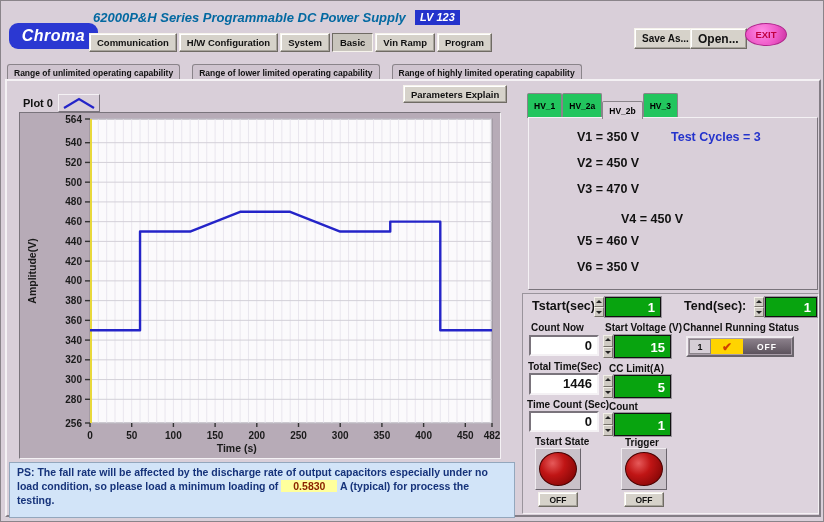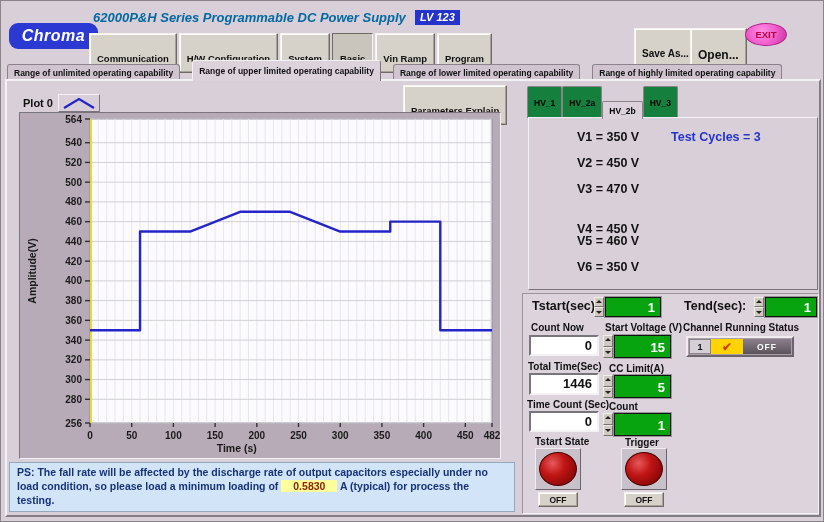--- a/index.html
+++ b/index.html
@@ -5,21 +5,21 @@
   html,body{margin:0;padding:0;background:#b0a8b0;}
   *{box-sizing:border-box;}
   #app{position:relative;width:824px;height:522px;background:#d9cfd9;
        font-family:"Liberation Sans",sans-serif;overflow:hidden;
        border:1px solid #8a848a;}
   .abs{position:absolute;}
   
   .btn{background:#d6d2ca;border:1px solid;border-color:#f6f3ec #6f6b64 #6f6b64 #f6f3ec;
        box-shadow:inset -1px -1px 0 #a7a39b, inset 1px 1px 0 #fff;
        font:bold 9.5px "Liberation Sans",sans-serif;color:#111;cursor:pointer;
-       padding:19px 7px;white-space:nowrap;text-align:right;}
+       padding:2px 7px;white-space:nowrap;text-align:right;}
   .btn.pressed{background:#c9c5bd;border-color:#6f6b64 #f6f3ec #f6f3ec #6f6b64;box-shadow:none;}
   
   .logo{left:8px;top:10px;width:89px;height:26px;background:#2b38d2;border-radius:9px;
         color:#fff;font:bold italic 16px "Liberation Sans",sans-serif;
         display:flex;align-items:center;justify-content:center;letter-spacing:.5px;margin-top:12px;}
   .title{left:92px;top:9px;font:bold italic 13px "Liberation Sans",sans-serif;color:#0369a1;white-space:nowrap;}
   .badge{left:414px;top:9px;background:#2433cc;color:#fff;
          font:bold italic 11px "Liberation Sans",sans-serif;padding:1px 5px 2px 5px;}
   .menu-bar{left:88px;top:32px;display:flex;gap:2px;}
   .menu-btn{height:19px;}
@@ -31,34 +31,34 @@
        padding:0 6px;height:16px;display:flex;align-items:center;cursor:pointer;white-space:nowrap;}
   .tab.active{background:#dcd2dc;height:21px;margin-bottom:-1px;z-index:3;position:relative;
        border-color:#f4f1f4 #7a747c transparent #f4f1f4;}
   .main-panel{left:4px;top:78px;width:816px;height:438px;background:#d9cfd9;
        border:2px solid;border-color:#f4f1f4 #837d85 #837d85 #f4f1f4;}
   
   .plot-legend-label{left:22px;top:96px;font:bold 11px "Liberation Sans",sans-serif;color:#111;}
   .legend-box{left:57px;top:93px;width:42px;height:18px;background:#d9cfd9;
        border:1px solid;border-color:#f4f1f4 #7a747c #7a747c #f4f1f4;
        display:flex;align-items:center;justify-content:center;}
-  .params-btn{left:402px;top:84px;height:27px;font-size:9.5px;}
+  .params-btn{left:402px;top:84px;height:18px;font-size:9.5px;}
   .plot-panel{left:18px;top:111px;width:482px;height:347px;background:#b7abb7;
        border:1px solid;border-color:#7a747c #f4f1f4 #f4f1f4 #7a747c;}
   svg text{font-family:"Liberation Sans",sans-serif;font-weight:bold;}
   
-  .note{left:8px;top:461px;width:506px;height:50px;background:#d2e4f8;
+  .note{left:8px;top:461px;width:506px;height:56px;background:#d2e4f8;
        border:1px solid #93a7bd;padding:3px 7px;
        font:bold 10.5px "Liberation Sans",sans-serif;color:#16337a;line-height:1.32;}
   .note .hl{background:#ffff9c;color:#8b2500;padding:0 12px;}
   
   .hv-tab-bar{left:526px;top:99px;display:flex;align-items:flex-end;height:18px;}
-  .hv-tab{background:#15803d;border:1px solid #8a848a;border-bottom:none;
+  .hv-tab{background:#22c55e;border:1px solid #8a848a;border-bottom:none;
        border-top-left-radius:2px;border-top-right-radius:2px;
-       font:bold 8.5px "Liberation Sans",sans-serif;padding:0 6px;height:32px;
+       font:bold 8.5px "Liberation Sans",sans-serif;padding:0 6px;height:25px;
        display:flex;align-items:center;cursor:pointer;}
   .hv-tab.active{background:#dcd2dc;height:18px;margin-bottom:-1px;z-index:2;position:relative;}
   .hv-panel{left:527px;top:116px;width:290px;height:173px;background:#d9cfd9;
        border:1px solid;border-color:#f4f1f4 #7a747c #7a747c #f4f1f4;}
   .hv-val{position:absolute;left:48px;font:bold 12.5px "Liberation Sans",sans-serif;color:#111;}
   .hv-cycles{position:absolute;left:142px;top:12px;font:bold 12.5px "Liberation Sans",sans-serif;color:#2433cc;}
   
   .ctrl-box{left:521px;top:292px;width:297px;height:221px;background:#ddd3dd;
        border:1px solid;border-color:#9a949c #f4f1f4 #f4f1f4 #9a949c;}
   .lbl{position:absolute;font:bold 10px "Liberation Sans",sans-serif;color:#111;white-space:nowrap;}
@@ -106,21 +106,20 @@
       <button class="btn menu-btn pressed">Basic</button>
       <button class="btn menu-btn">Vin Ramp</button>
       <button class="btn menu-btn">Program</button>
     </div>
   <button class="btn abs" style="left:633px;top:27px;height:21px;font-size:10px;">Save As...</button>
   <button class="btn abs" style="left:689px;top:27px;height:21px;font-size:12px;">Open...</button>
   <div class="abs exit">EXIT</div>
 
   <div class="abs tab-bar">
       <div class="tab">Range of unlimited operating capability</div>
-      <div class="tab active">Range of upper limited operating capability</div>
       <div class="tab">Range of lower limited operating capability</div>
       <div class="tab">Range of highly limited operating capability</div>
     </div>
   <div class="abs main-panel"></div>
 
   <div class="abs plot-legend-label">Plot 0</div>
   <div class="abs legend-box">
     <svg width="36" height="14" viewBox="0 0 36 14">
       <polyline points="3,12 18,3 33,12" fill="none" stroke="#2424c8" stroke-width="2.2"></polyline>
     </svg>
@@ -265,21 +264,21 @@
       <div class="hv-tab">HV_1</div>
       <div class="hv-tab">HV_2a</div>
       <div class="hv-tab active">HV_2b</div>
       <div class="hv-tab">HV_3</div>
     </div>
   <div class="abs hv-panel">
     <div class="hv-cycles">Test Cycles = 3</div>
   <div class="hv-val" style="top: 12px;">V1 = 350 V</div>
       <div class="hv-val" style="top: 38px;">V2 = 450 V</div>
       <div class="hv-val" style="top: 64px;">V3 = 470 V</div>
-      <div class="hv-val" style="top: 104px;">V4 = 450 V</div>
+      <div class="hv-val" style="top: 94px; margin-left: 44px;">V4 = 450 V</div>
       <div class="hv-val" style="top: 116px;">V5 = 460 V</div>
       <div class="hv-val" style="top: 142px;">V6 = 350 V</div>
     </div>
 
   <div class="abs ctrl-box">
     <div class="lbl-big" style="left:9px;top:5px;">Tstart(sec):</div>
     <div class="spin" style="left:71px;top:3px;height:20px;">
         <div class="up"></div>
         <div class="dn"></div>
       </div>

